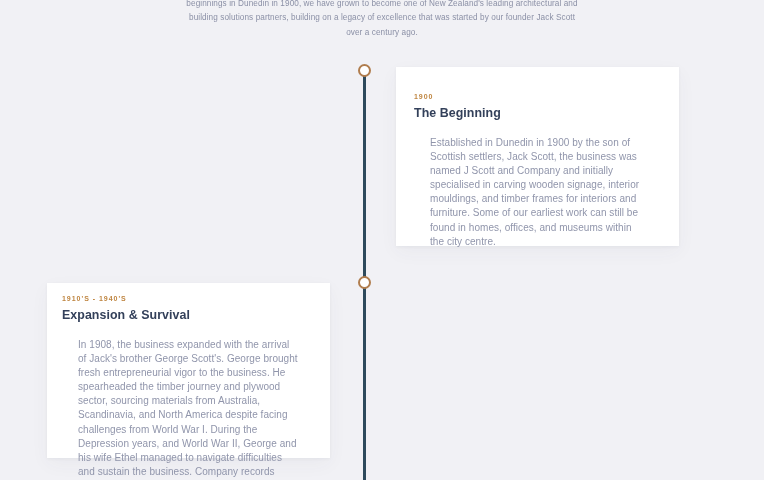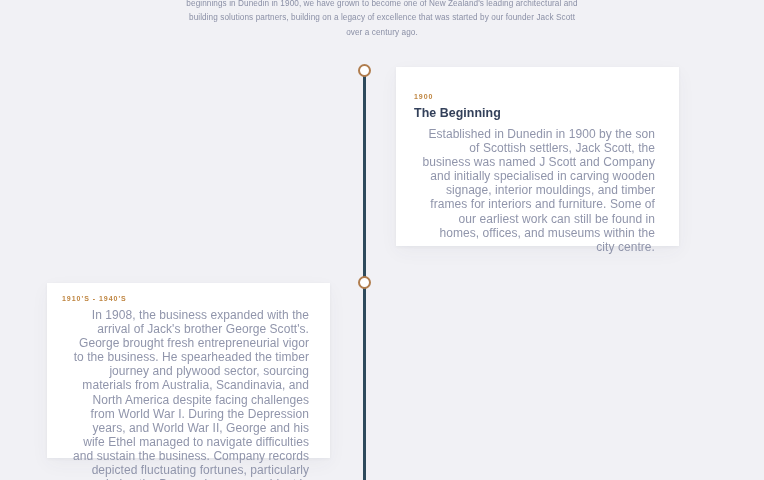--- a/index.html
+++ b/index.html
@@ -96,26 +96,25 @@
 
   .card-title {
     font-size: 12.4px;
     font-weight: bold;
     color: #33405a;
     margin: 0 0 7px 0;
     letter-spacing: 0.005em;
   }
 
   .card-body {
-    font-size: 12px;
+    font-size: 10px;
     line-height: 14.1px;
     color: #9095ab;
-    margin: 6px;
+    margin: 16px;
     letter-spacing: 0.005em;
-    text-align: right;
   }
 </style>
 </head>
 <body>
 
 <div id="page">
 
   <p class="intro">products, materials, and finishes that have set the standard for quality and innovation. From our humble beginnings in Dunedin in 1900, we have grown to become one of New Zealand's leading architectural and building solutions partners, building on a legacy of excellence that was started by our founder Jack Scott over a century ago.</p>
 
   <div class="spine"></div>
@@ -124,16 +123,17 @@
   <div class="marker m2"></div>
 
   <div class="card card-1">
     <div class="card-year">1900</div>
     <h3 class="card-title">The Beginning</h3>
     <p class="card-body">Established in Dunedin in 1900 by the son of Scottish settlers, Jack Scott, the business was named J Scott and Company and initially specialised in carving wooden signage, interior mouldings, and timber frames for interiors and furniture. Some of our earliest work can still be found in homes, offices, and museums within the city centre.</p>
   </div>
 
   <div class="card card-2">
     <div class="card-year">1910'S - 1940'S</div>
+    <h3 class="card-title">Expansion &amp; Survival</h3>
     <p class="card-body">In 1908, the business expanded with the arrival of Jack's brother George Scott's. George brought fresh entrepreneurial vigor to the business. He spearheaded the timber journey and plywood sector, sourcing materials from Australia, Scandinavia, and North America despite facing challenges from World War I. During the Depression years, and World War II, George and his wife Ethel managed to navigate difficulties and sustain the business. Company records depicted fluctuating fortunes, particularly during the Depression years evident in reduced staff,  salaries, and increasing bank loans. Nevertheless, George's determination ensured the firm's survival.</p>
   </div>
 
 </div>
 
 </body></html>

